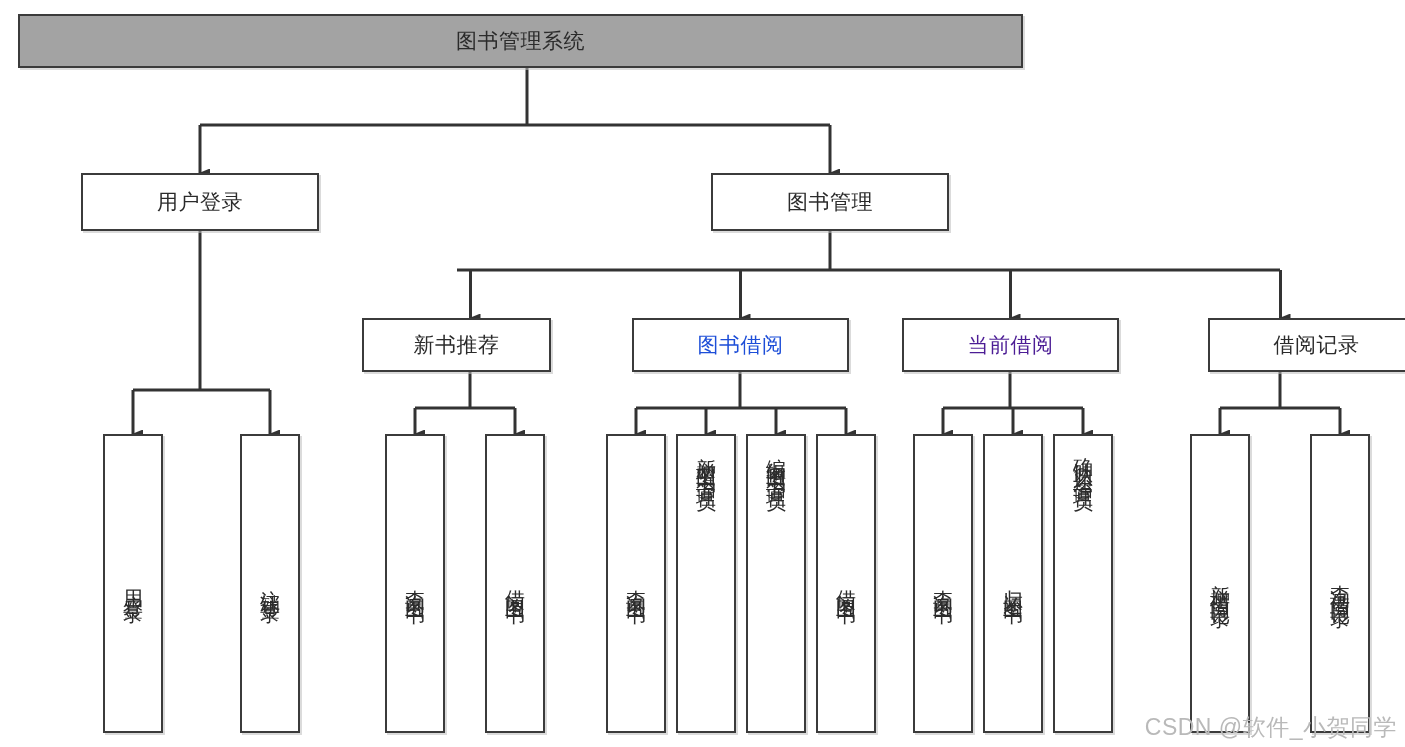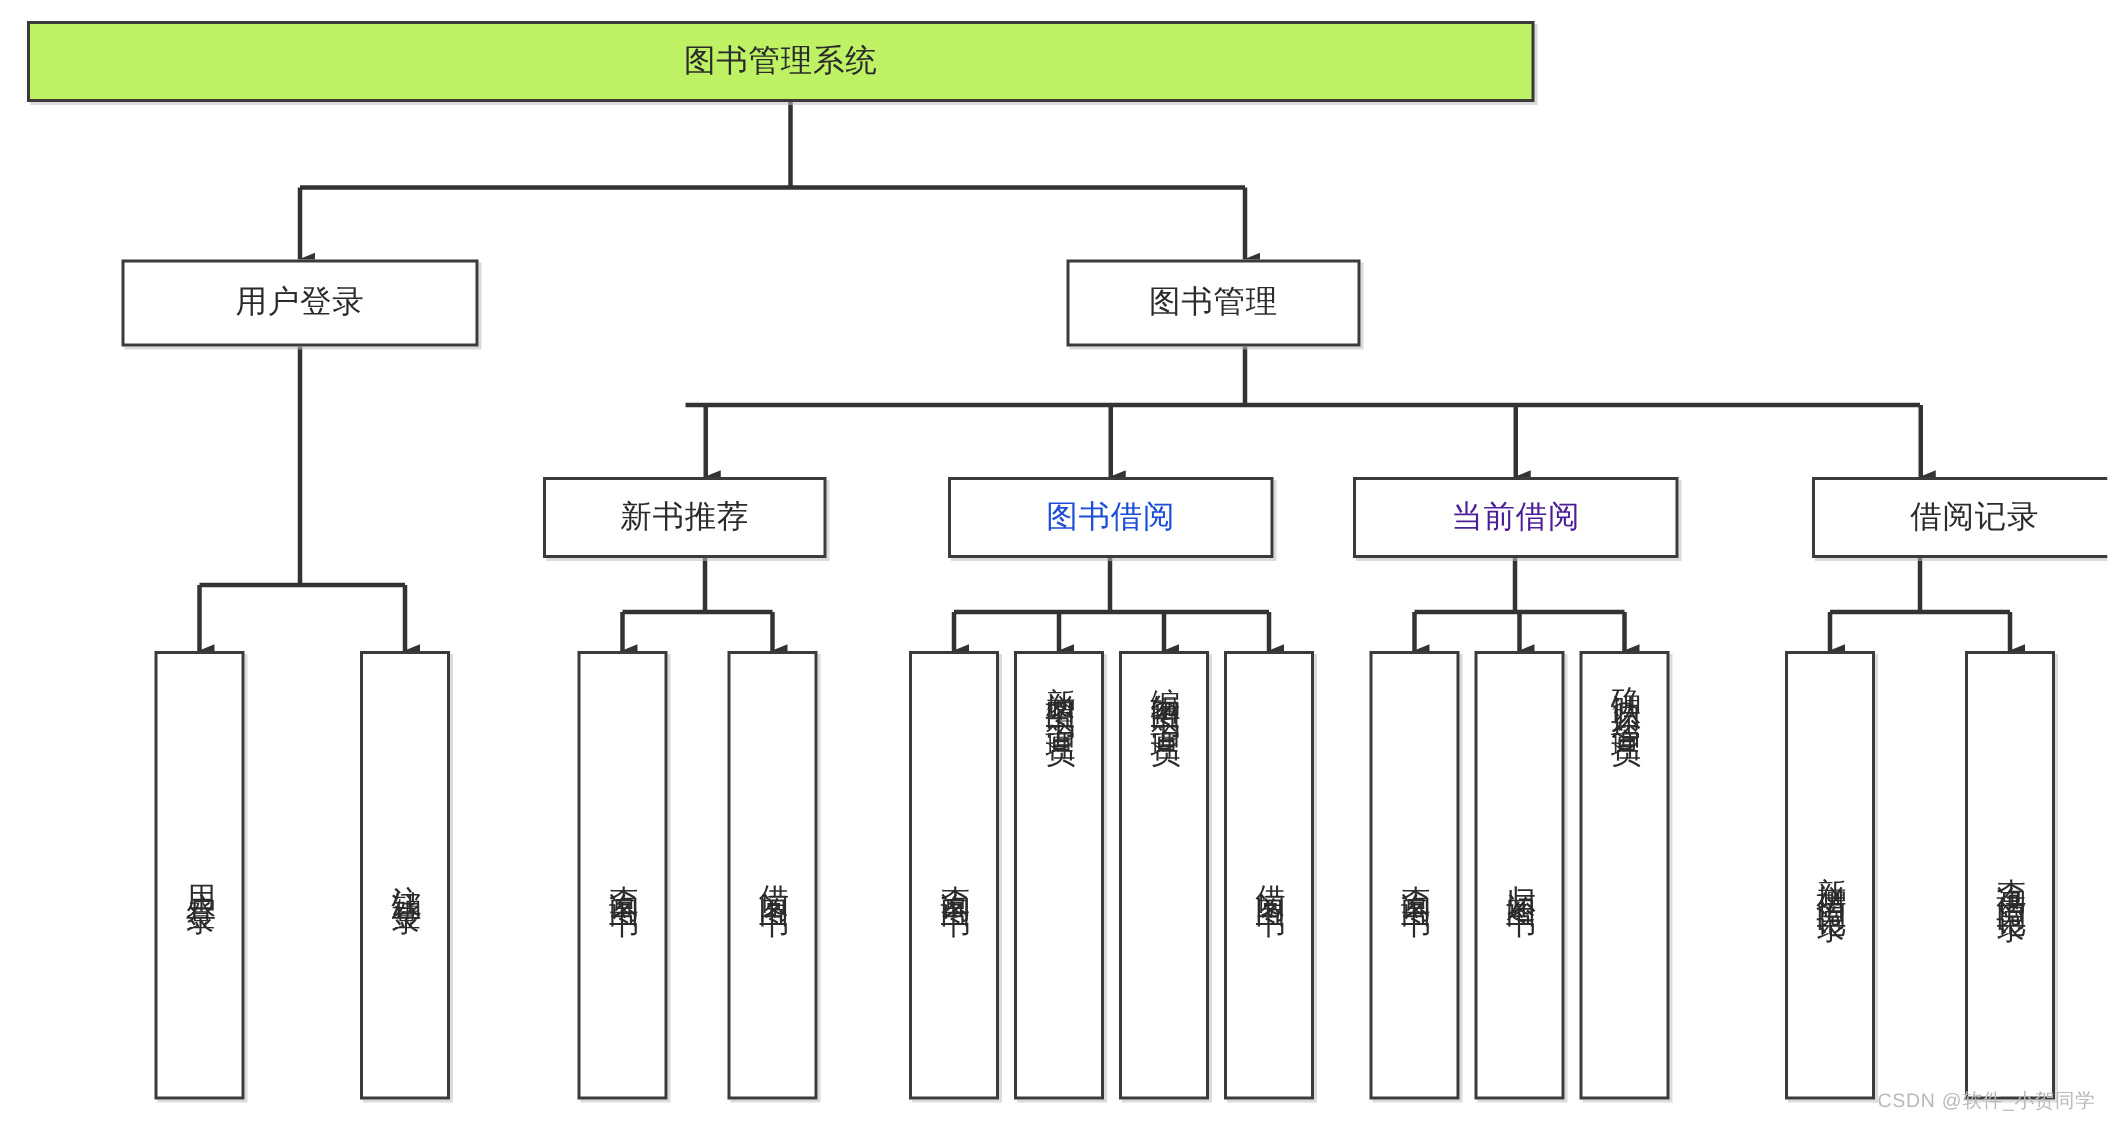--- a/index.html
+++ b/index.html
@@ -66,21 +66,21 @@
   }
   .leaf-inner.top-align {
     align-items: flex-start;
     padding-top: 6px;
     box-sizing: border-box;
   }
   #watermark {
     position: absolute;
     right: 8px;
     bottom: 4px;
-    font-size: 13px;
+    font-size: 23px;
     color: #b9b9b9;
     white-space: nowrap;
     letter-spacing: 0.5px;
     pointer-events: none;
   }
 </style>
 </head>
 <body>
 
 <div id="diagram-root">
@@ -122,31 +122,31 @@
         <line x1="1013" y1="408" x2="1013" y2="434" stroke="#333333" stroke-width="3" marker-end="url(#arrowhead)"></line>
         <line x1="1083" y1="408" x2="1083" y2="434" stroke="#333333" stroke-width="3" marker-end="url(#arrowhead)"></line>
         <line x1="1280" y1="372" x2="1280" y2="408" stroke="#333333" stroke-width="3"></line>
         <line x1="1220" y1="408" x2="1340" y2="408" stroke="#333333" stroke-width="3"></line>
         <line x1="1220" y1="408" x2="1220" y2="434" stroke="#333333" stroke-width="3" marker-end="url(#arrowhead)"></line>
         <line x1="1340" y1="408" x2="1340" y2="434" stroke="#333333" stroke-width="3" marker-end="url(#arrowhead)"></line>
       </g>
   </svg>
 
   <div id="nodes-layer">
-      <div class="node-box" style="left: 18px; top: 14px; width: 1005px; height: 54px; border-color: rgb(59, 59, 59); background: #bef264;">
+      <div class="node-box" style="left: 18px; top: 14px; width: 1005px; height: 54px; border-color: rgb(59, 59, 59); background: #a3a3a3;">
         <div class="leaf-inner">
           <span class="node-label-h" style="color: rgb(43, 43, 43);">图书管理系统</span>
         </div>
       </div>
       <div class="node-box" style="left: 81px; top: 173px; width: 238px; height: 58px; border-color: rgb(59, 59, 59); background: rgb(255, 255, 255);">
         <div class="leaf-inner">
           <span class="node-label-h" style="color: rgb(43, 43, 43);">用户登录</span>
         </div>
       </div>
-      <div class="node-box" style="left: 711px; top: 173px; width: 196px; height: 58px; border-color: rgb(59, 59, 59); background: rgb(255, 255, 255);">
+      <div class="node-box" style="left: 711px; top: 173px; width: 238px; height: 58px; border-color: rgb(59, 59, 59); background: rgb(255, 255, 255);">
         <div class="leaf-inner">
           <span class="node-label-h" style="color: rgb(43, 43, 43);">图书管理</span>
         </div>
       </div>
       <div class="node-box" style="left: 362px; top: 318px; width: 189px; height: 54px; border-color: rgb(59, 59, 59); background: rgb(255, 255, 255);">
         <div class="leaf-inner">
           <span class="node-label-h" style="color: rgb(43, 43, 43);">新书推荐</span>
         </div>
       </div>
       <div class="node-box" style="left: 632px; top: 318px; width: 217px; height: 54px; border-color: rgb(59, 59, 59); background: rgb(255, 255, 255);">

